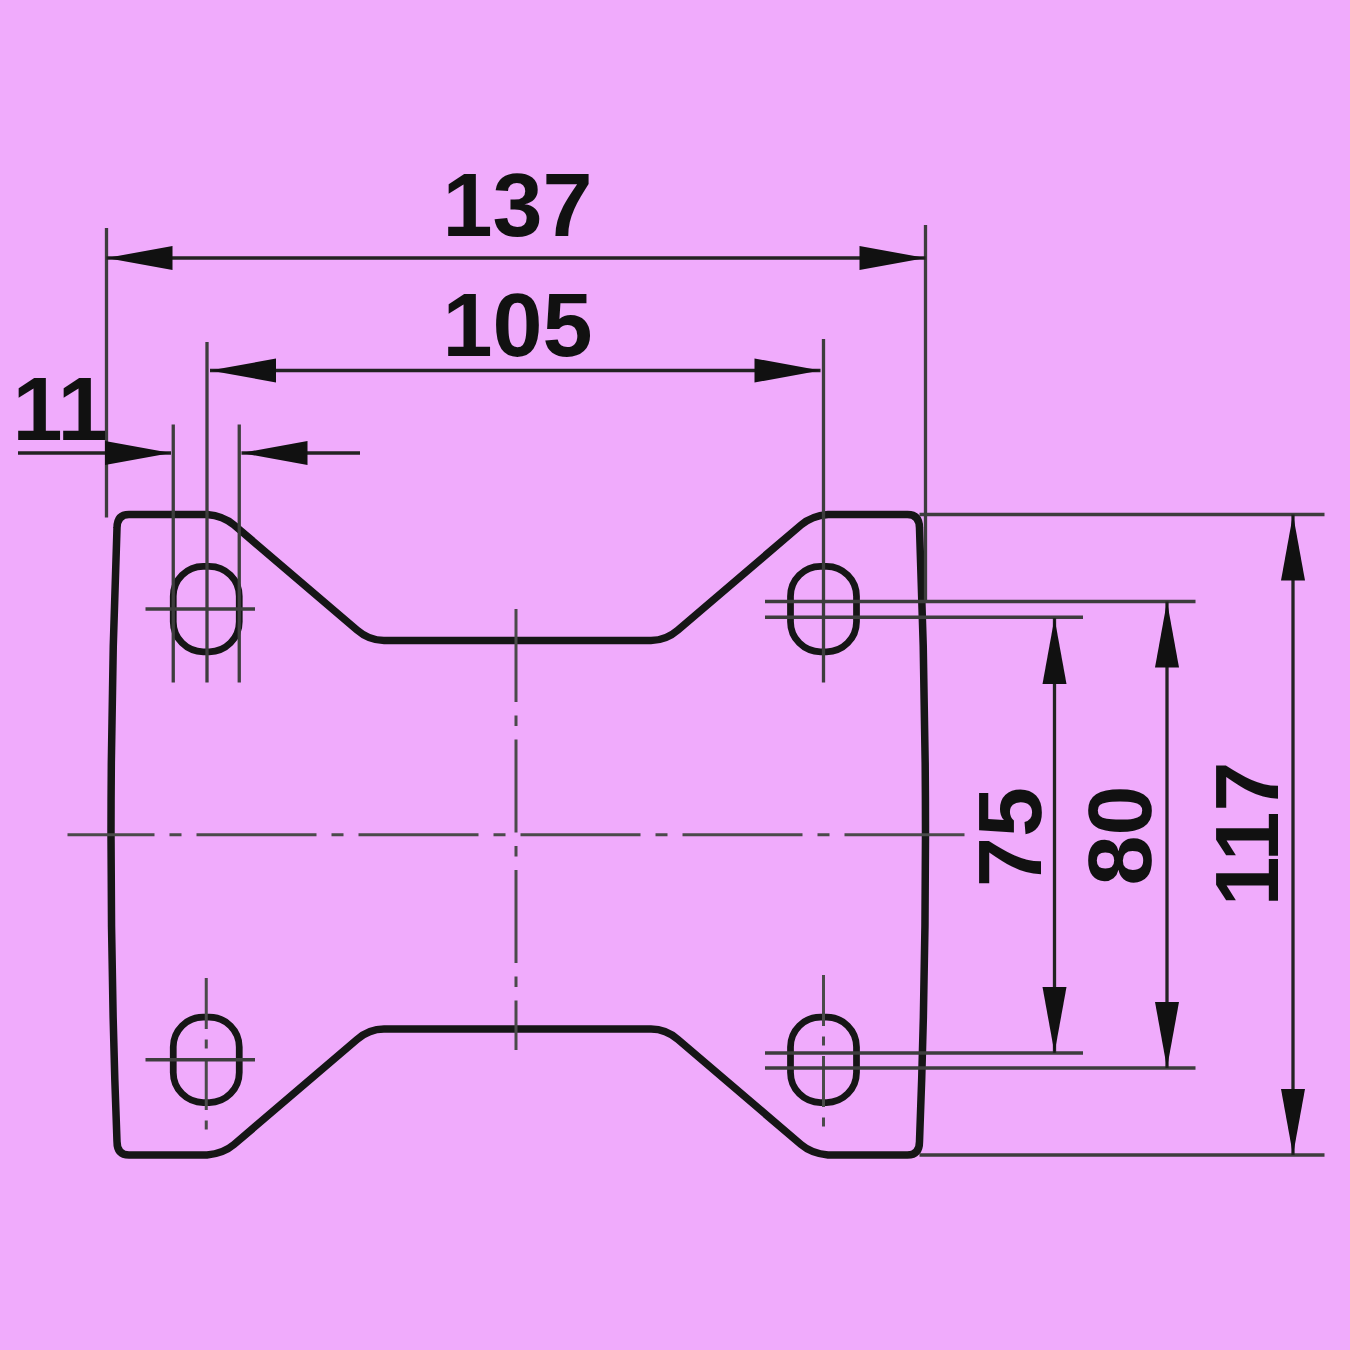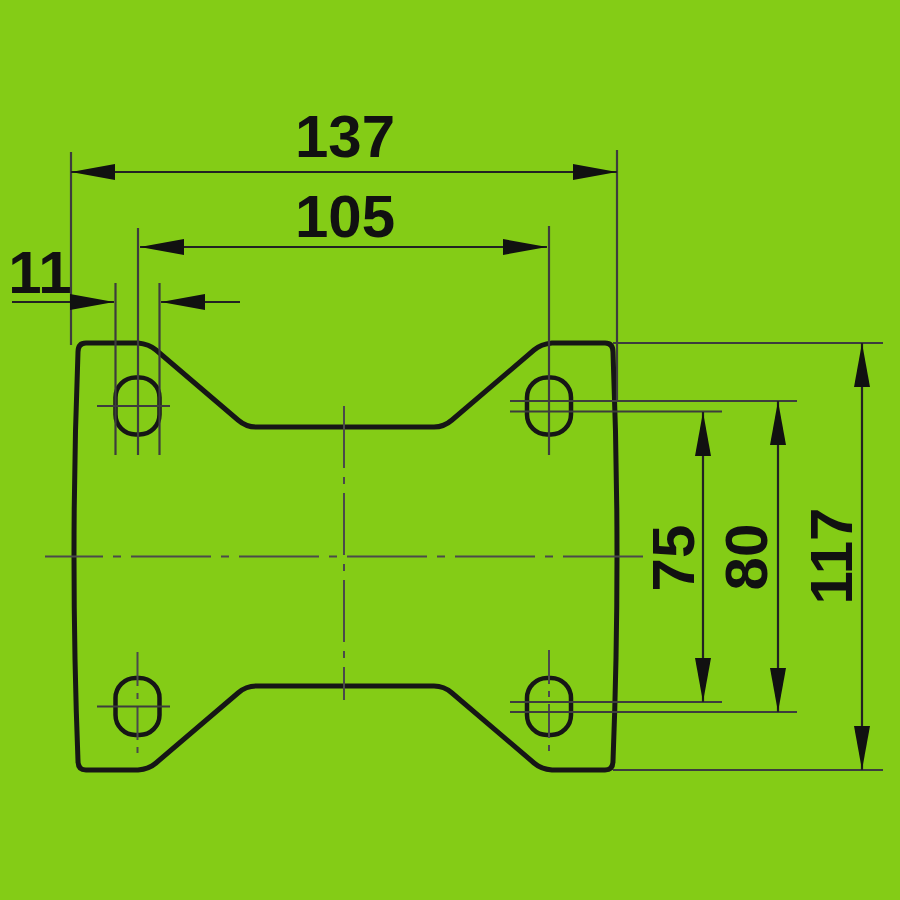--- a/index.html
+++ b/index.html
@@ -1,16 +1,16 @@
 <!DOCTYPE html>
 <html><head>
 <meta charset="utf-8">
 <style>
   html,body{margin:0;padding:0;background:#ffffff;}
-  .stage{width:900px;height:900px;background:#84cc16;position:relative;overflow:hidden;}
+  .stage{width:900px;height:900px;background:#f0abfc;position:relative;overflow:hidden;}
   svg{display:block;}
   .outline{stroke:#161616;stroke-width:5;fill:none;stroke-linejoin:round;stroke-linecap:round;}
   .slot{stroke:#161616;stroke-width:4.5;fill:none;}
   .thin{stroke:#3d3d3d;stroke-width:2.2;fill:none;stroke-linecap:butt;}
   .dim{stroke:#222222;stroke-width:2.2;fill:none;}
   .chain{stroke:#4a4a4a;stroke-width:2;fill:none;}
   .arrow{fill:#111111;stroke:none;}
   .lbl{font-family:"Liberation Sans","DejaVu Sans",sans-serif;font-weight:bold;font-size:60px;fill:#111111;}
 </style>
 </head>

